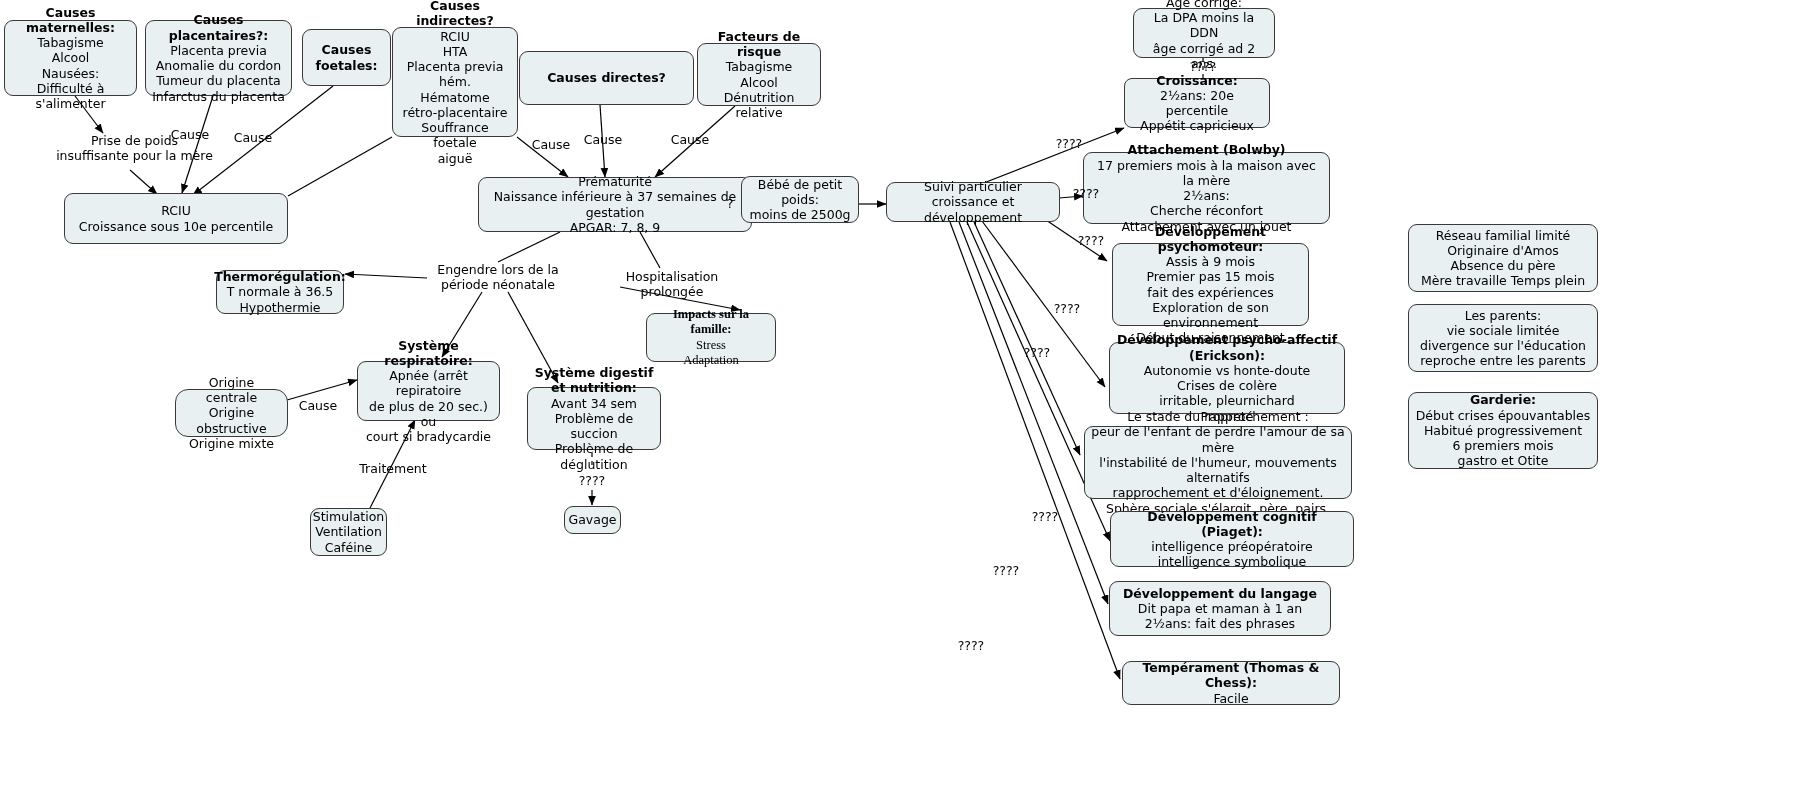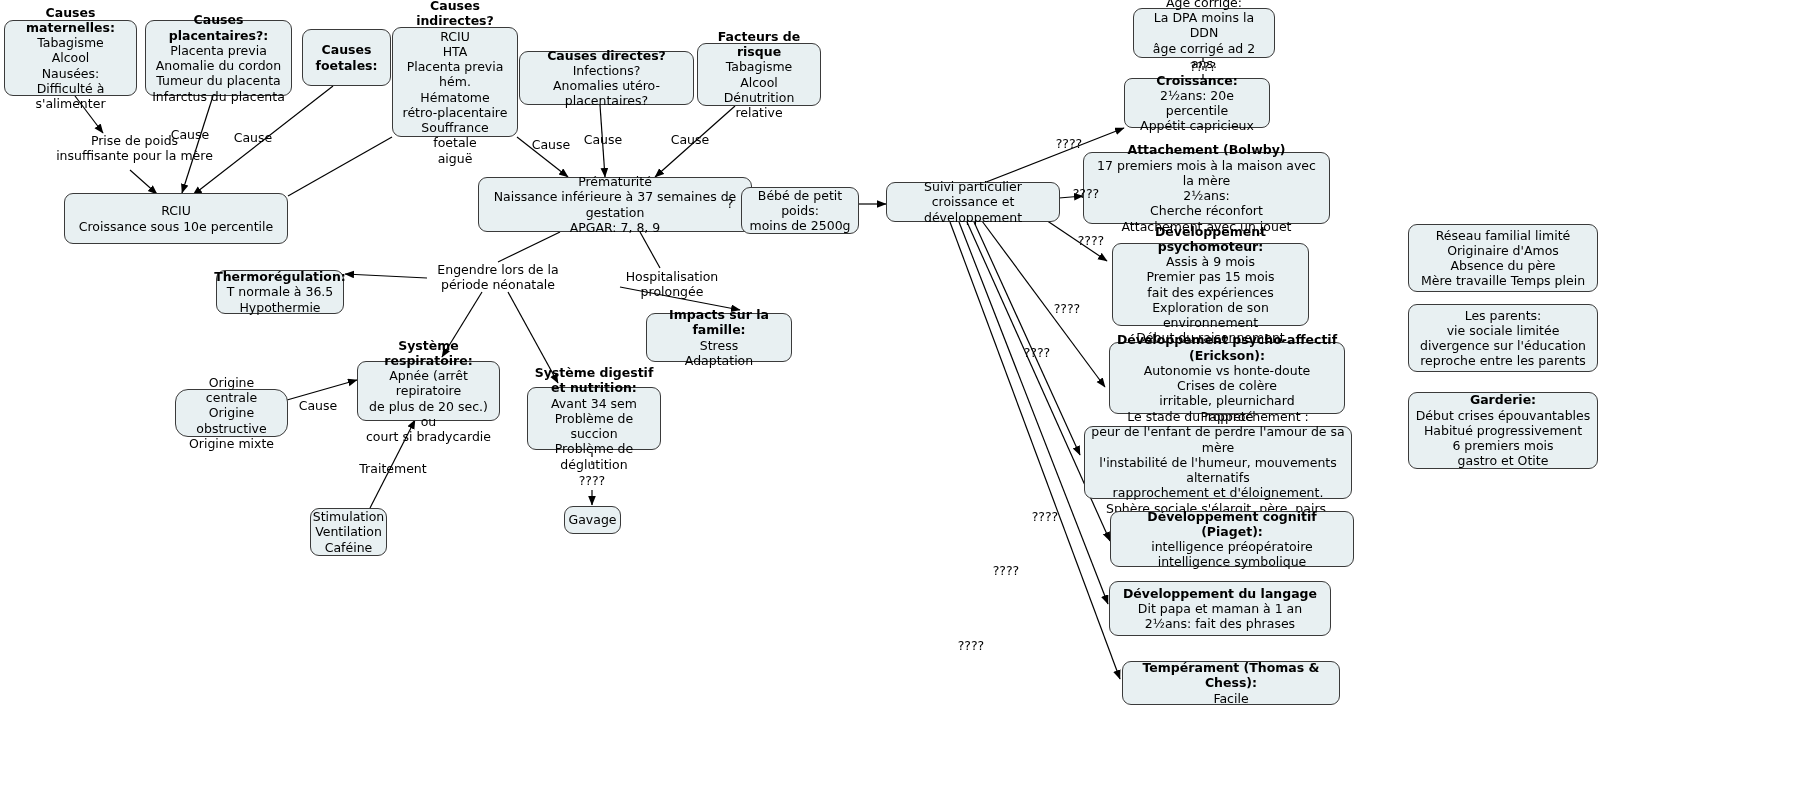--- a/index.html
+++ b/index.html
@@ -144,22 +144,20 @@
 HTA
 Placenta previa hém.
 Hématome
 rétro-placentaire
 Souffrance foetale
 aiguë</span>
   </div>
 
   <div class="node" style="left:519px;top:51px;width:175px;height:54px;">
     <span class="ttl">Causes directes?</span>
-    <span class="bd">Infections?
-Anomalies utéro-placentaires?</span>
   </div>
 
   <div class="node" style="left:697px;top:43px;width:124px;height:63px;">
     <span class="ttl">Facteurs de risque</span>
     <span class="bd">Tabagisme
 Alcool
 Dénutrition relative</span>
   </div>
 
   <div class="plain" style="left:37px;top:133px;width:195px;">Prise de poids
@@ -169,21 +167,21 @@
     <span class="bd">RCIU
 Croissance sous 10e percentile</span>
   </div>
 
   <div class="node" style="left:454px;top:177px;width:274px;height:55px;margin-left:24px;">
     <span class="bd">Prématurité
 Naissance inférieure à 37 semaines de gestation
 APGAR: 7, 8, 9</span>
   </div>
 
-  <div class="node" style="left:741px;top:187px;width:118px;height:47px;padding-left:6px;">
+  <div class="node" style="left:741px;top:176px;width:118px;height:47px;padding-left:6px;">
     <span class="bd">Bébé de petit poids:
 moins de 2500g</span>
   </div>
 
   <div class="node" style="left:886px;top:182px;width:174px;height:40px;">
     <span class="bd">Suivi particulier
 croissance et développement</span>
   </div>
 
   <div class="node" style="left:216px;top:270px;width:128px;height:44px;">
@@ -216,21 +214,21 @@
 et nutrition:</span>
     <span class="bd">Avant 34 sem
 Problème de succion
 Problème de déglutition</span>
   </div>
 
   <div class="node" style="left:564px;top:506px;width:57px;height:28px;">
     <span class="bd">Gavage</span>
   </div>
 
-  <div class="node" style="left:646px;top:313px;width:146px;height:49px;">
+  <div class="node" style="left:646px;top:313px;width:130px;height:49px;font-family:Liberation Serif, serif;">
     <span class="ttl">Impacts sur la famille:</span>
     <span class="bd">Stress
 Adaptation</span>
   </div>
 
   <div class="node" style="left:1133px;top:8px;width:142px;height:50px;">
     <span class="bd">Âge corrigé:
 La DPA moins la DDN
 âge corrigé ad 2 ans.</span>
   </div>

